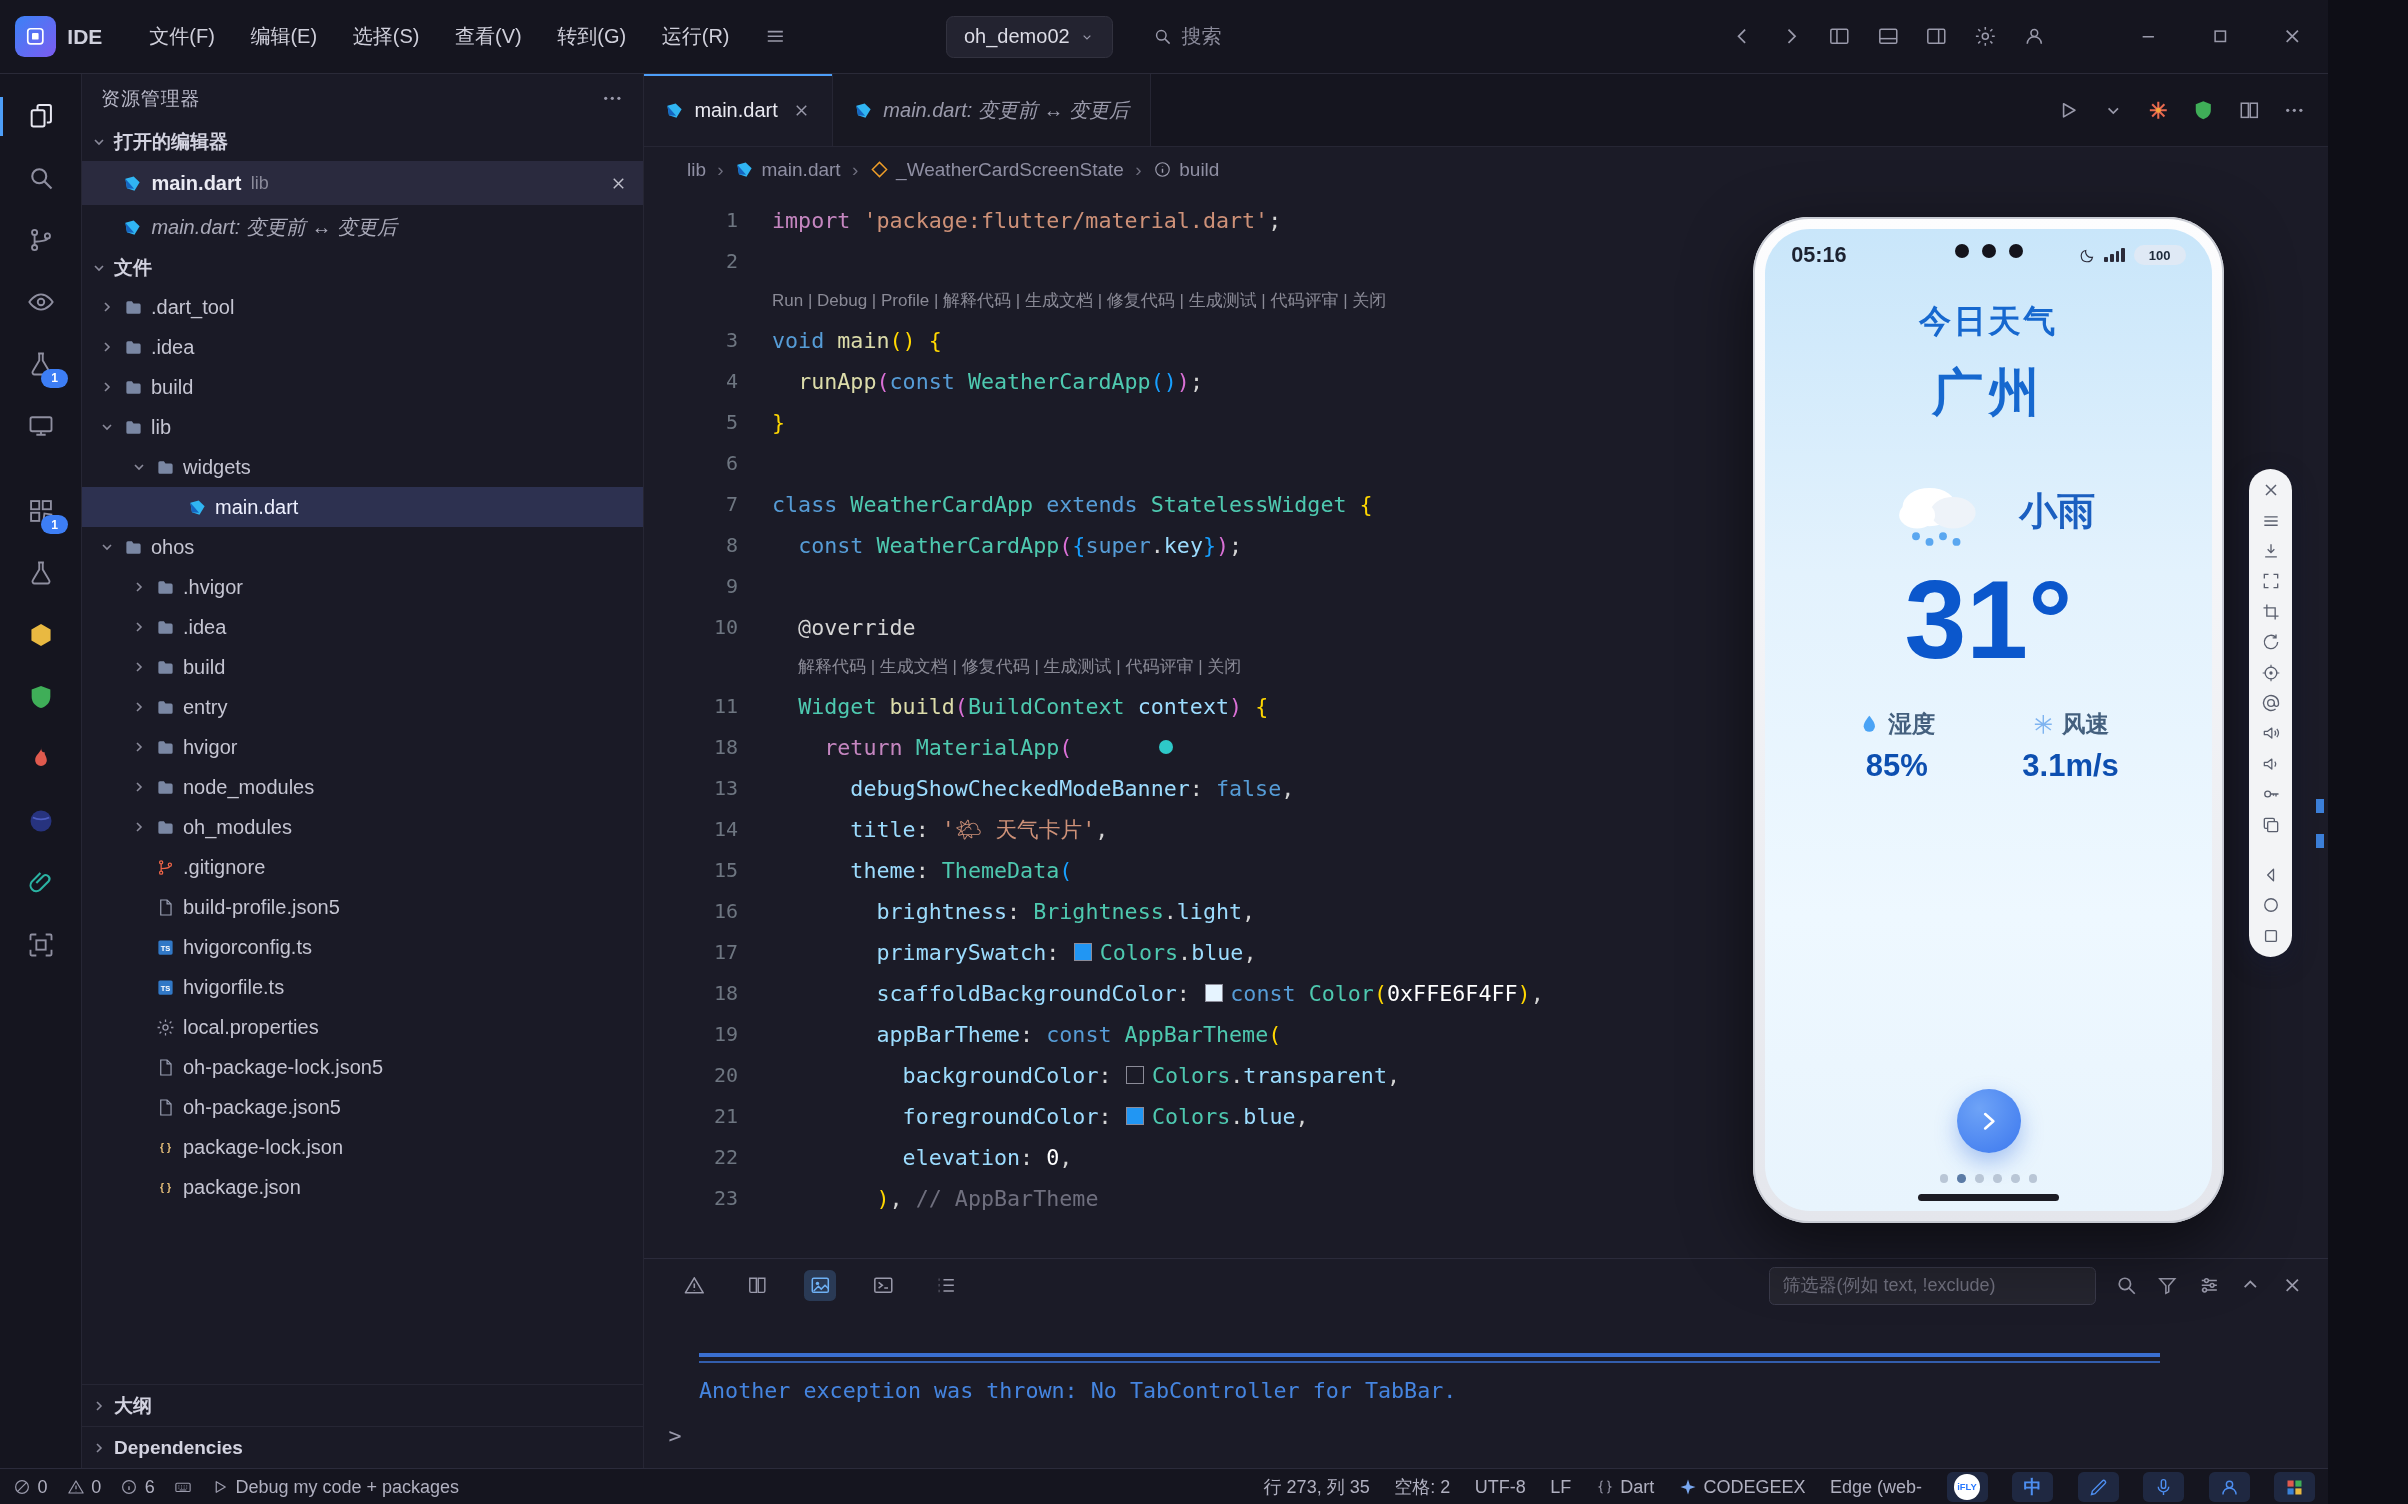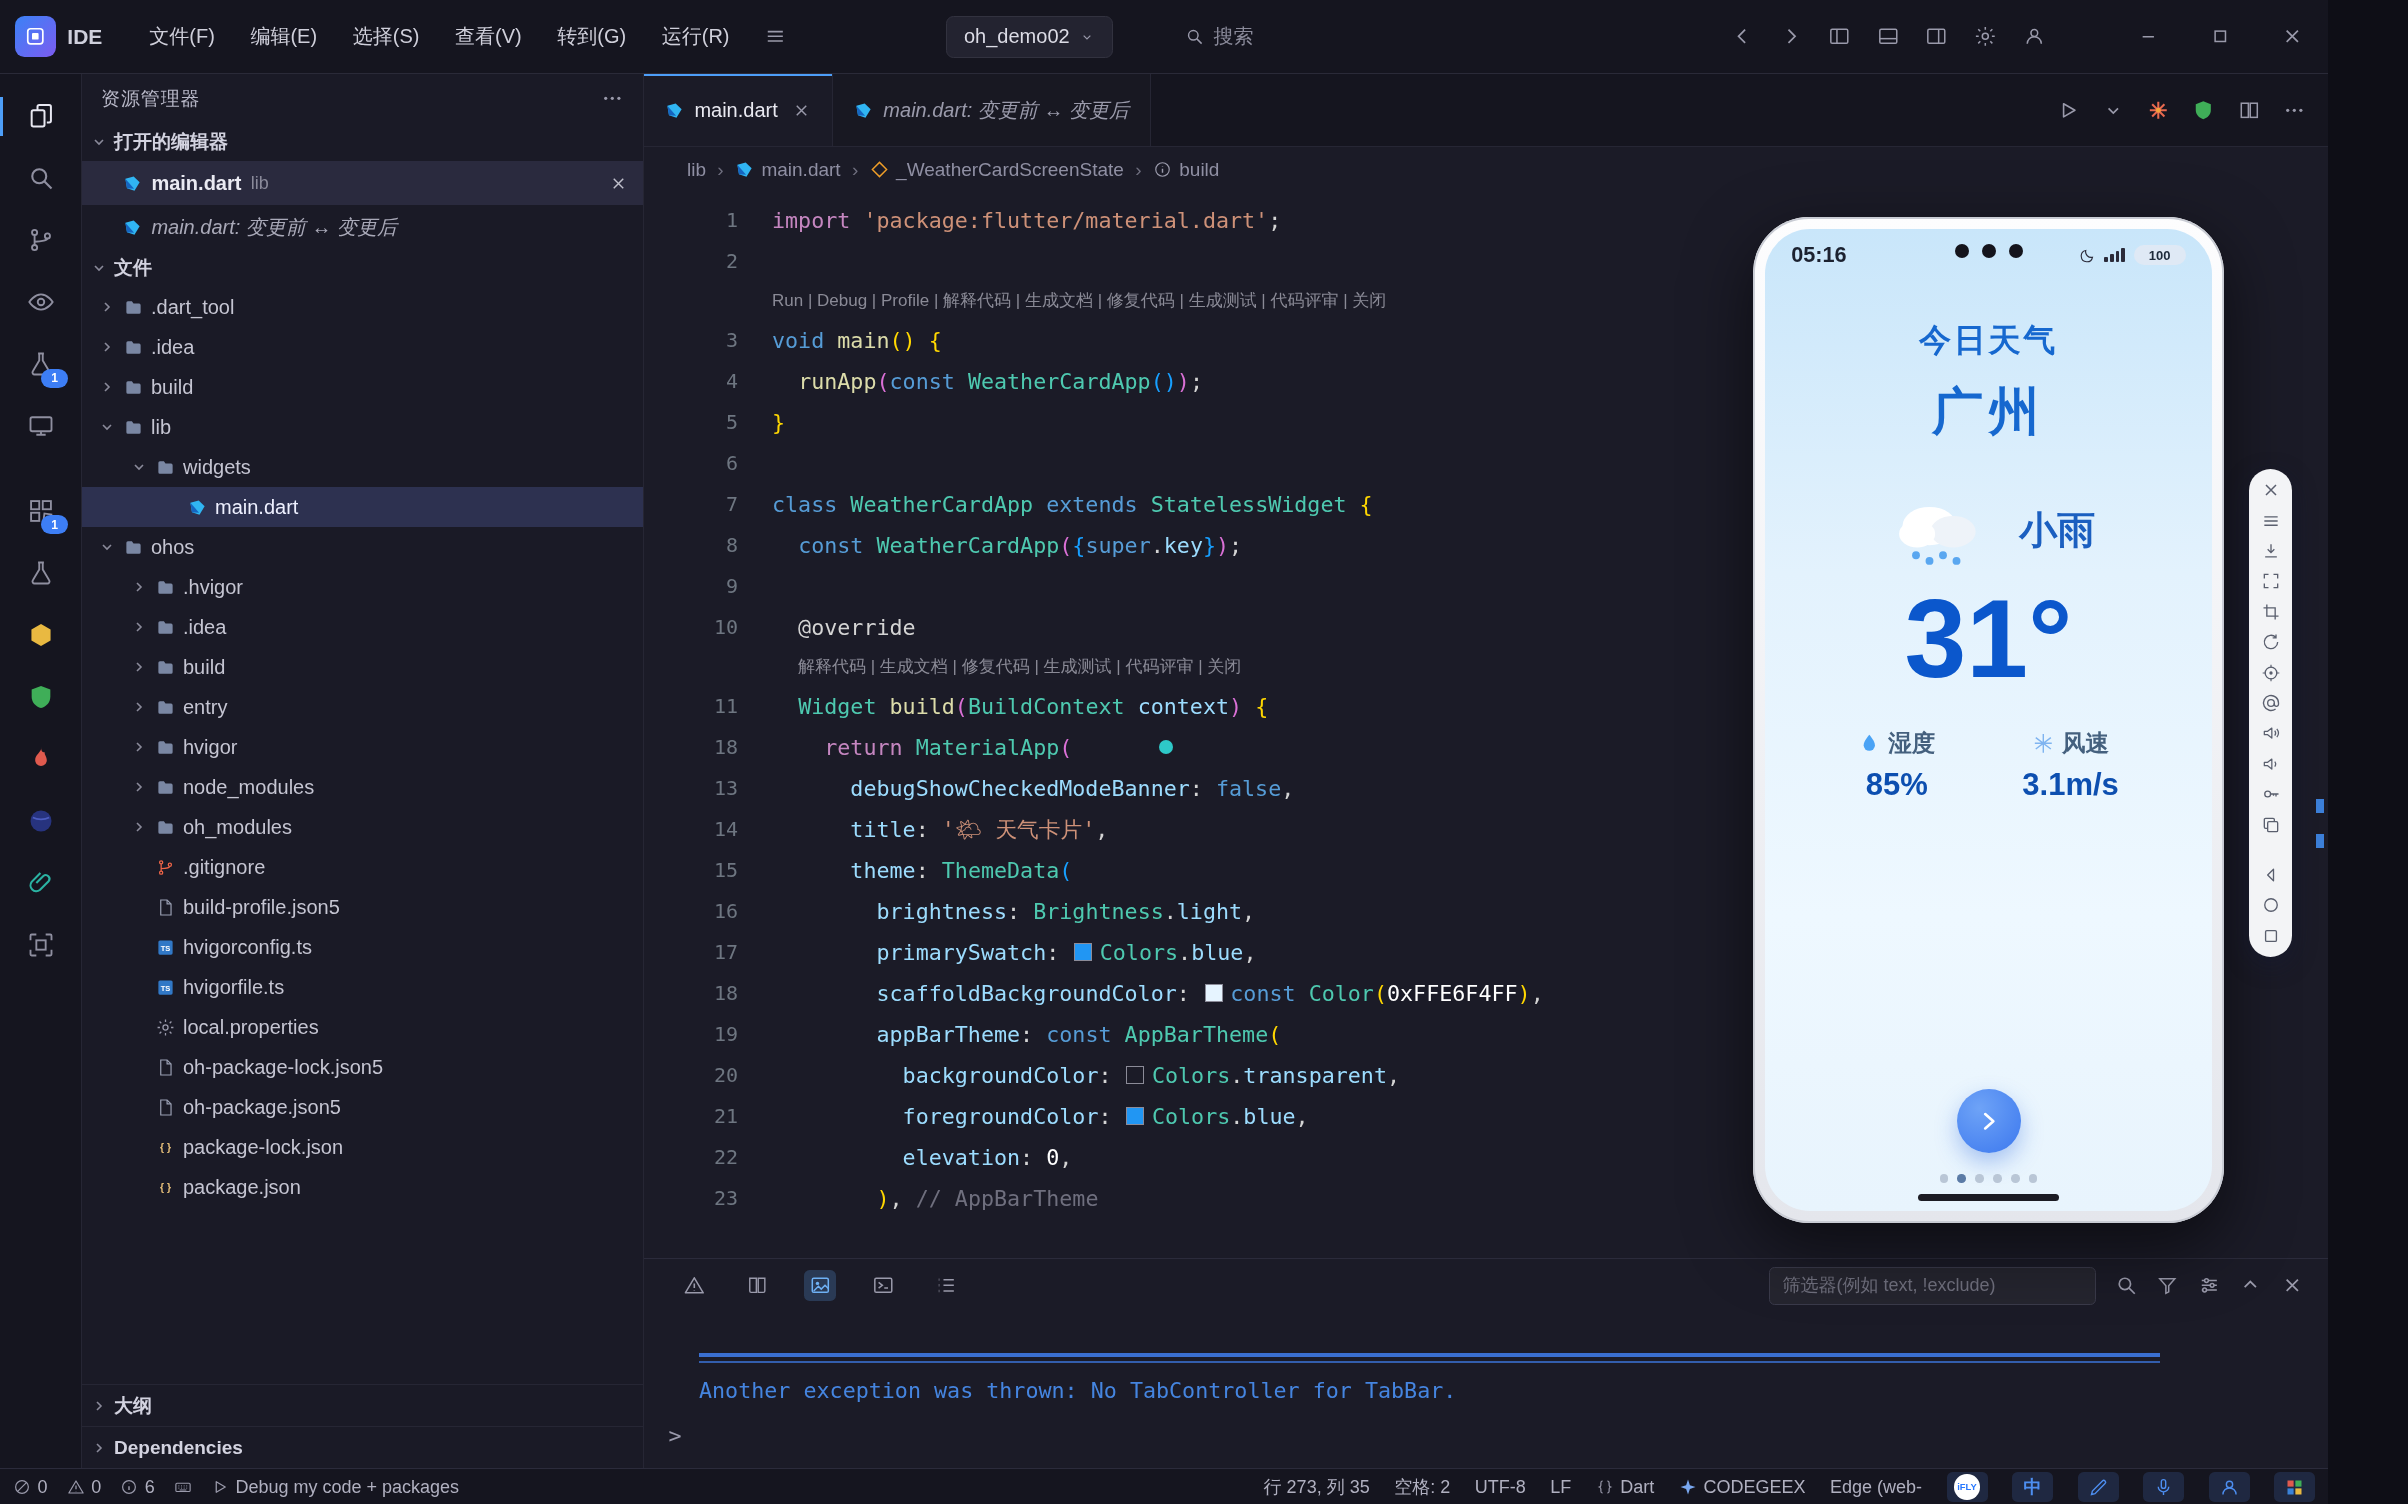--- a/index.html
+++ b/index.html
@@ -16,21 +16,21 @@
 
   
   #titlebar{height:73px;flex:0 0 73px;background:#15151f;border-bottom:0.9px solid #2a2a38;display:flex;align-items:center;padding-left:15px;position:relative;z-index:20;}
   .logo{width:41px;height:41px;border-radius:9.4px;background:linear-gradient(135deg,#3b82f6,#7c5cf0);display:flex;align-items:center;justify-content:center;margin-right:11.3px;color:#fff;}
   .logo .icon{color:#fff;}
   .logo-text{color:#cfd0dc;font-weight:bold;font-size:21px;margin-right:32px;}
   #menubar{display:flex;gap:5.6px;}
   .menu-item{padding:8.5px 15px;border-radius:5.6px;color:#cfcfda;font-size:20px;white-space:nowrap;}
   #hamburger{margin-left:19px;}
   #project-pill{position:absolute;left:946px;height:40px;background:#232330;border:0.9px solid #32323f;border-radius:7.5px;display:flex;align-items:center;gap:9.4px;padding:0 17px;color:#dcdce6;font-size:20px;}
-  #global-search{position:absolute;left:1185px;display:flex;align-items:center;gap:9.4px;color:#8a8a9a;font-size:20px;}
+  #global-search{position:absolute;left:1153px;display:flex;align-items:center;gap:9.4px;color:#8a8a9a;font-size:20px;}
   #tb-right{position:absolute;left:1731px;display:flex;align-items:center;gap:26px;}
   #win-controls{position:absolute;right:0;top:0;height:100%;display:flex;}
   .win-btn{width:72px;height:100%;display:flex;align-items:center;justify-content:center;color:#b8b8c6;}
 
   
   #main{flex:1;display:flex;min-height:0;}
   #activitybar{width:81px;flex:0 0 81px;background:#15151f;border-right:0.9px solid #262634;display:flex;flex-direction:column;align-items:center;padding-top:11.3px;}
   .act-item{width:81px;height:62px;display:flex;align-items:center;justify-content:center;position:relative;color:#8f8fa0;}
   .act-item.active{color:#e8e8f2;}
   .act-item.active::before{content:"";position:absolute;left:0;top:11.3px;bottom:11.3px;width:2.8px;background:#4d9ef8;}
@@ -112,21 +112,21 @@
   #phone-screen{width:100%;height:100%;border-radius:45px;background:linear-gradient(180deg,#c9e6fa 0%,#e3f2fd 35%,#eef8ff 70%,#e8f4fd 100%);overflow:hidden;display:flex;flex-direction:column;align-items:center;position:relative;}
   .p-status{width:100%;display:flex;justify-content:space-between;align-items:center;padding:13px 26px 0;box-sizing:border-box;}
   .p-time{font-size:21.7px;font-weight:bold;color:#1c2230;}
   .p-holes{position:absolute;top:15px;left:50%;transform:translateX(-50%);display:flex;gap:13px;}
   .p-holes i{width:14px;height:14px;border-radius:50%;background:#14141c;display:block;}
   .p-sticons{display:flex;align-items:center;gap:8.5px;}
   .p-sticons .icon{width:17px;height:17px;color:#2b2b3a;}
   .sigbar{display:inline-flex;align-items:flex-end;gap:1.9px;}
   .sigbar i{width:3.8px;background:#2b2b3a;border-radius:0.9px;display:block;}
   .batt{min-width:41px;height:20px;border-radius:10.4px;background:#dfe9f5;color:#1d2a3a;font-size:13px;display:flex;align-items:center;justify-content:center;font-weight:bold;padding:0 5.6px;}
-  .p-title{margin-top:51px;font-size:32px;font-weight:bold;color:#1668cf;letter-spacing:2.8px;}
+  .p-title{margin-top:32px;font-size:32px;font-weight:bold;color:#1668cf;letter-spacing:2.8px;}
   .p-city{margin-top:15px;font-size:51px;font-weight:bold;color:#1668cf;letter-spacing:5.6px;}
   .p-cond-row{margin-top:43px;display:flex;align-items:center;gap:24.5px;text-align:center;}
   .p-cond-row .cond{font-size:38px;font-weight:bold;color:#1b5fc0;}
   .p-temp{margin-top:13px;font-size:111px;font-weight:800;color:#0b57cc;line-height:1;}
   .p-metrics{margin-top:32px;display:flex;gap:87px;}
   .metric{display:flex;flex-direction:column;align-items:center;gap:7.5px;}
   .m-top{display:flex;align-items:center;gap:7.5px;font-size:23.5px;color:#44607e;font-weight:bold;}
   .m-top .icon{width:22.6px;height:22.6px;}
   .m-val{font-size:31px;font-weight:bold;color:#0d4fb0;}
   .p-next{margin-top:auto;width:64px;height:64px;border-radius:50%;background:radial-gradient(circle at 35% 30%,#6ea3f7,#3c78ee);display:flex;align-items:center;justify-content:center;color:#fff;box-shadow:0 9.4px 22.6px rgba(40,100,220,.35);margin-bottom:21px;}

